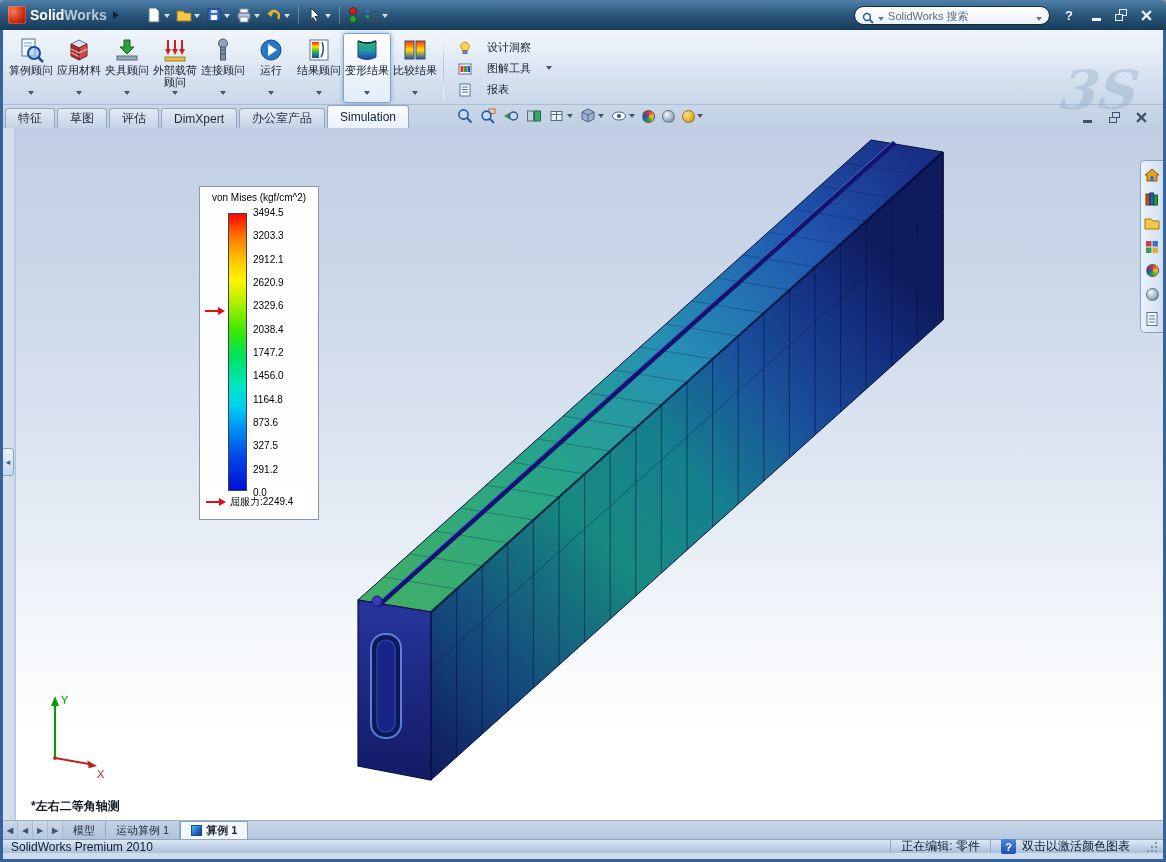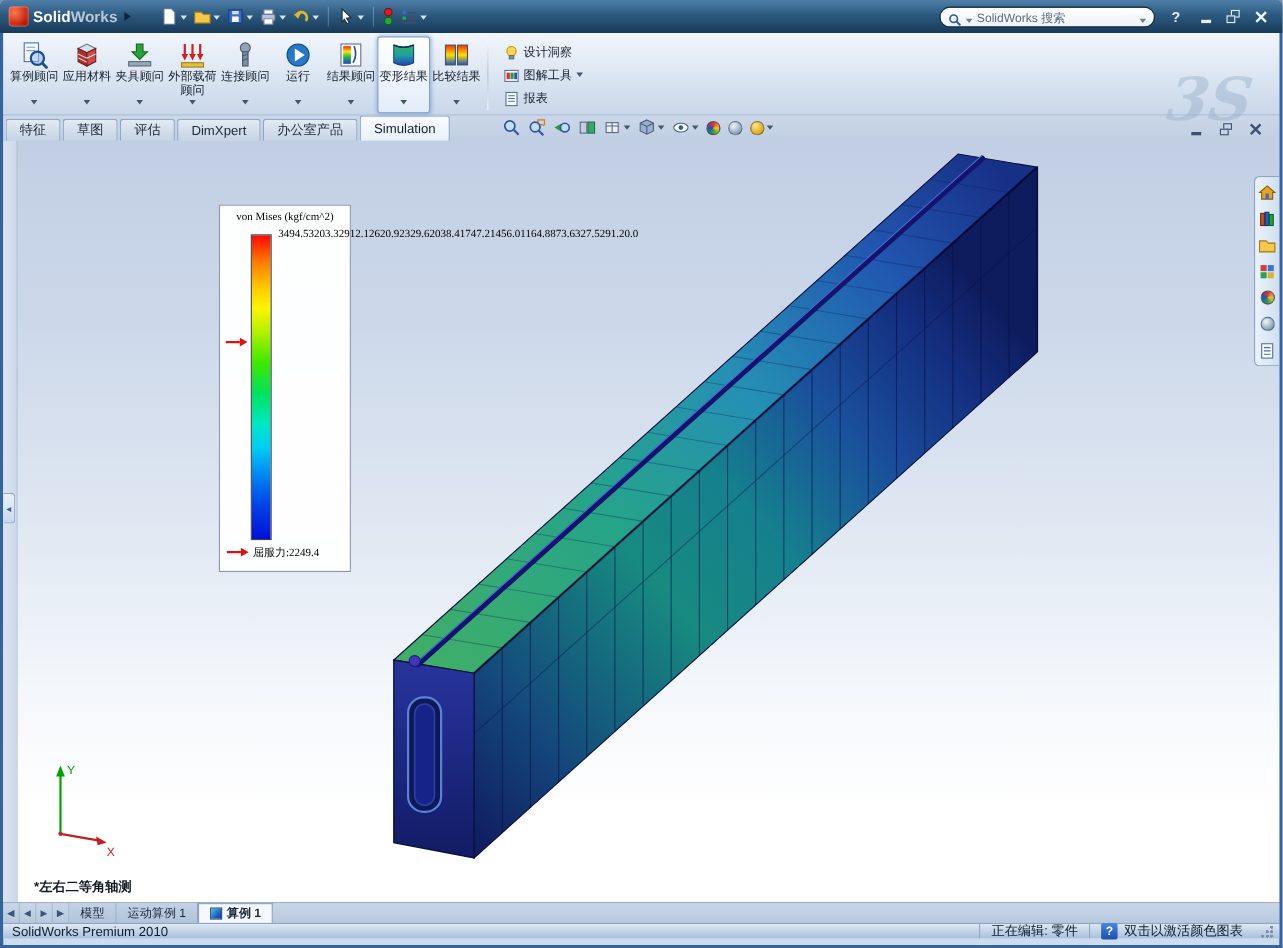--- a/index.html
+++ b/index.html
@@ -31,21 +31,21 @@
 .wc-close svg{display:block}
 
 .ribbon{position:absolute;top:30px;left:0;right:0;height:75px;background:linear-gradient(180deg,#f1f6fb 0%,#dbe5f2 55%,#c9d7e9 100%);border-bottom:1px solid #a9bdd6;display:flex;align-items:stretch;padding:3px 2px 1px 4px;z-index:20}
 .rb-btn{width:48px;display:flex;flex-direction:column;align-items:center;padding-top:3px;font-size:11px;line-height:12px;text-align:center;color:#15202e;border:1px solid transparent;border-radius:3px}
 .rb-btn .ic{width:26px;height:26px;margin-bottom:1px}
 .rb-btn .lbl{height:25px;overflow:hidden;width:46px}
 .rb-btn.active{background:linear-gradient(#ffffff,#e2ecfa);border-color:#7fa3cf;box-shadow:0 0 4px rgba(90,130,190,.65)}
 .caret-down{width:0;height:0;border:3px solid transparent;border-top:4px solid #44566e;margin-top:2px}
 .rb-divider{width:1px;background:linear-gradient(#f4f8fc,#aebfd4,#f4f8fc);margin:3px 4px}
 .rb-side{display:flex;flex-direction:column;gap:2px;margin-left:6px;padding-top:5px;font-size:11px;color:#15202e}
-.rb-row{display:flex;align-items:center;gap:4px;height:19px;padding:0 4px;border-radius:2px}
+.rb-row{display:flex;align-items:center;gap:15px;height:19px;padding:0 4px;border-radius:2px}
 .rb-row svg{display:block}
 .watermark{position:absolute;right:24px;top:28px;font-family:"DejaVu Serif",serif;font-style:italic;font-weight:bold;font-size:54px;color:rgba(148,172,198,.42);transform:skewX(-8deg);pointer-events:none}
 
 .tabstrip{position:absolute;top:105px;left:0;right:0;height:23px;background:linear-gradient(#ccd8e9,#bfcee2);display:flex;align-items:flex-end;padding-left:2px;z-index:15}
 .ctab{height:20px;display:flex;align-items:center;padding:0 12px;font-size:12px;color:#1c2a3a;background:linear-gradient(#e3ebf4,#c5d3e5);border:1px solid #90a6c2;border-bottom:none;border-radius:3px 3px 0 0;margin-right:2px;white-space:nowrap}
 .ctab.active{background:linear-gradient(#fafcff,#e9f1f9);height:23px;color:#10203a}
 .headsup{display:flex;align-items:center;gap:7px;margin:0 0 4px 46px}
 .hu{display:flex;align-items:center;gap:2px}
 .hu svg{display:block}
 .ball{width:13px;height:13px;border-radius:50%;border:1px solid rgba(40,60,90,.5)}
@@ -58,24 +58,24 @@
 .dc-min span{width:9px;height:3px;background:#3e5070}
 .dc-restore .sq1{position:absolute;right:0;top:0;width:8px;height:6px;border:1.5px solid #3e5070}
 .dc-restore .sq2{position:absolute;left:0;bottom:0;width:8px;height:6px;border:1.5px solid #3e5070;background:#c5d3e5}
 
 .viewport{position:absolute;top:128px;left:0;width:1160px;height:692px;background:linear-gradient(180deg,#c2cee3 0%,#cbd7e9 22%,#dfe7f2 50%,#f4f7fb 72%,#ffffff 88%);overflow:hidden}
 .left-strip{position:absolute;left:0;top:0;width:13px;height:100%;background:linear-gradient(90deg,#dbe5f1,#ccd8e8);border-right:1px solid #b2c3d8}
 .left-collapse{position:absolute;left:0;top:320px;width:11px;height:28px;background:linear-gradient(#eaf1f9,#c9d9ea);border:1px solid #8aa4c4;border-left:none;border-radius:0 4px 4px 0;display:flex;align-items:center;justify-content:center;color:#40608a;font-size:9px;z-index:5}
 .model-info{position:absolute;left:18px;top:3px;font-size:11px;line-height:14px;color:#000;z-index:4}
 .view-label{position:absolute;left:28px;top:670px;font-size:12px;font-weight:bold;color:#101820;z-index:4}
 
-.legend{position:absolute;left:196px;top:58px;width:120px;height:334px;background:rgba(255,255,255,.96);border:1px solid #8a98ac;z-index:6;font-family:Liberation Serif, serif}
+.legend{position:absolute;left:196px;top:58px;width:120px;height:334px;background:rgba(255,255,255,.96);border:1px solid #8a98ac;z-index:6;font-family:Liberation Sans, sans-serif}
 .legend-title{position:absolute;top:5px;left:0;right:0;text-align:center;font-size:10px;color:#000}
 .legend-bar{position:absolute;left:28px;top:26px;width:19px;height:278px;border:1px solid #3c4454;background:linear-gradient(180deg,#ff0800 0%,#ff7e00 9%,#ffc800 17%,#fff400 24%,#b2f000 32%,#3fe800 42%,#00e25e 52%,#00e8c2 62%,#00cdf2 70%,#008ef2 78%,#0047e8 88%,#000fd6 100%)}
-.legend-vals{position:absolute;left:53px;top:20px;height:292px;display:flex;justify-content:space-between;font-size:10px;color:#000}
+.legend-vals{position:absolute;left:53px;top:20px;height:292px;display:flex;flex-direction:column;justify-content:space-between;font-size:10px;color:#000}
 .legend-vals div{height:12px;line-height:12px}
 .yield-arrow{position:absolute;left:5px;top:119px}
 .legend-yield{position:absolute;left:6px;top:308px;display:flex;align-items:center;gap:3px;font-size:10px;color:#000;white-space:nowrap}
 
 .triad{position:absolute;left:20px;top:560px;z-index:4}
 
 .taskpane{position:absolute;right:0;top:160px;width:23px;padding:5px 0;background:linear-gradient(90deg,#ecf3fb,#cfdff0);border:1px solid #8aa4c4;border-right:none;border-radius:5px 0 0 5px;display:flex;flex-direction:column;align-items:center;gap:7px;z-index:25}
 .tp{width:17px;height:17px;display:flex;align-items:center;justify-content:center}
 .tp svg{display:block}
 

